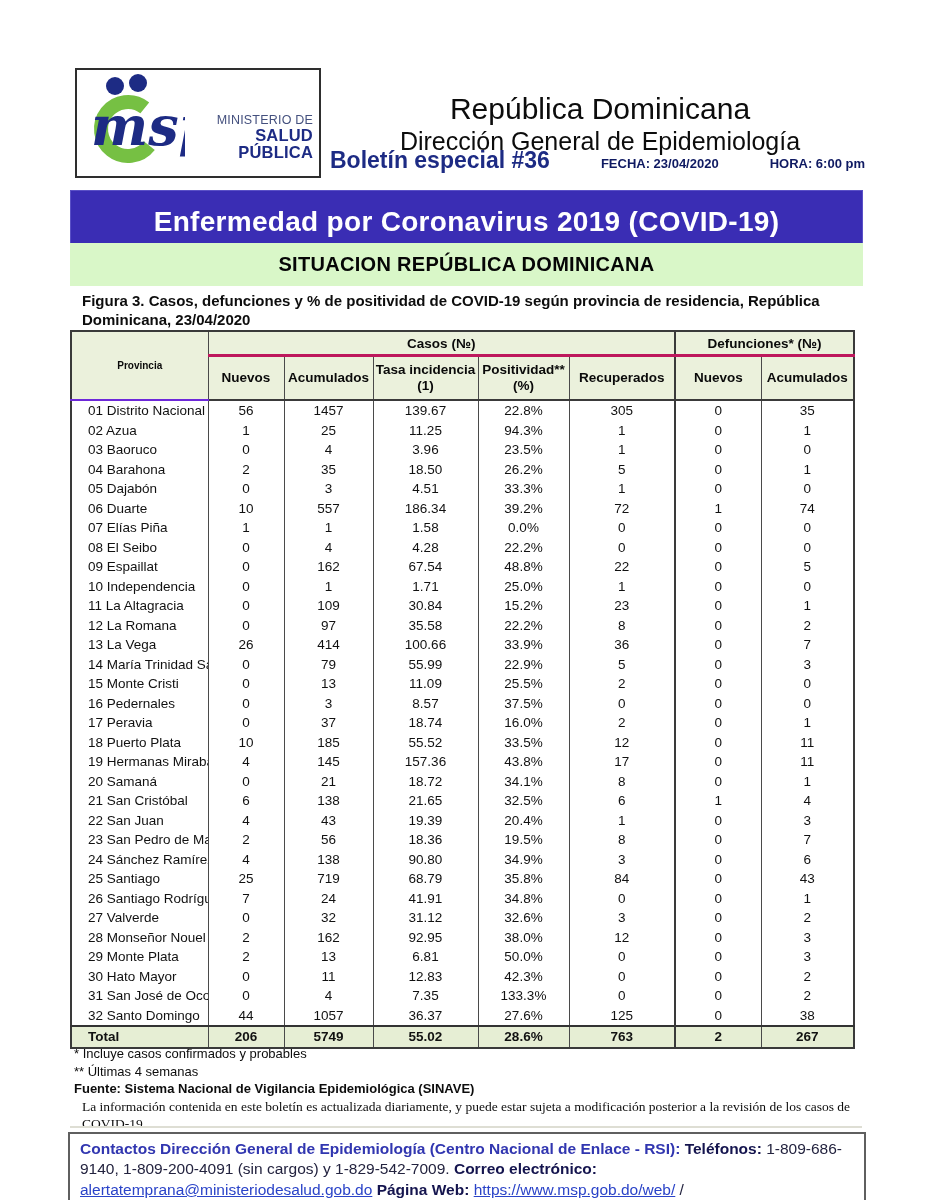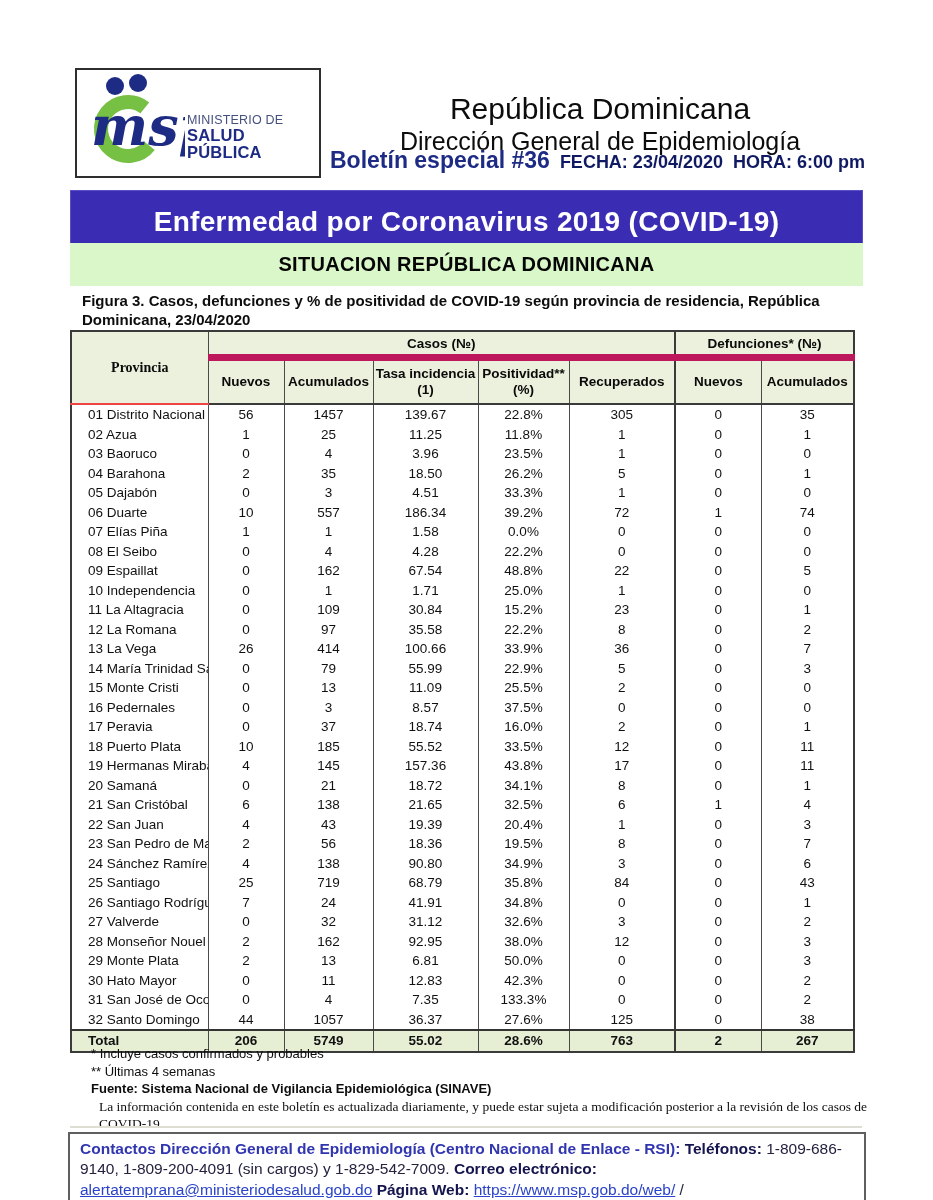--- a/index.html
+++ b/index.html
@@ -11,34 +11,34 @@
   .abs{position:absolute;}
 
   
   .logo-box{
     left:75px;top:68px;width:246px;height:110px;
     border:2px solid #2e2e2e;background:#fff;
     display:flex;align-items:center;gap:2px;padding:0 4px;
     box-sizing:border-box;
   }
   .logo-mark{flex:0 0 auto;}
-  .logo-text{flex:1;text-align:left;line-height:1.05;padding-right:2px;margin-top:29px;}
+  .logo-text{flex:1;text-align:right;line-height:1.05;padding-right:2px;margin-top:29px;}
   .logo-text .l1{font-size:12.5px;color:#44507e;letter-spacing:.2px;}
   .logo-text .l2{font-size:16.5px;font-weight:bold;color:var(--navy,#1d2b84);letter-spacing:.2px;}
 
   
   .titles{left:335px;top:64px;width:530px;text-align:center;margin-top:28px;}
   .title1{font-size:30px;line-height:34px;color:#0c0c0c;}
   .title2{font-size:25px;line-height:30px;color:#0c0c0c;}
   .bulletin-row{
     left:330px;top:147px;width:535px;display:flex;
     justify-content:space-between;align-items:baseline;
   }
   .bulletin{font-size:23px;font-weight:bold;color:var(--navy,#1d2b84);}
-  .fecha,.hora{font-size:18px;font-weight:bold;color:#0f1a62;}
+  .fecha,.hora{font-size:13px;font-weight:bold;color:#0f1a62;}
 
   
   .banner-purple{
     left:70px;top:190px;width:793px;height:63px;
     background:var(--purple,#3a2db4);color:#fff;
     display:flex;align-items:center;justify-content:center;
     font-size:28px;font-weight:bold;letter-spacing:.3px;
     border:1px solid #5a50c6;box-sizing:border-box;
   }
   .banner-green{
@@ -53,34 +53,34 @@
     left:82px;top:291px;width:778px;
     font-size:15px;font-weight:bold;line-height:1.28;color:#0d0d0d;
   }
 
   
   .tbl-wrap{left:70px;top:330px;width:783px;}
   table.tbl{border-collapse:collapse;table-layout:fixed;width:783px;
     border:2px solid #3a3a3a;font-size:13.5px;}
   .tbl th,.tbl td{padding:0;overflow:hidden;white-space:nowrap;}
   .tbl thead th{background:var(--headerbg,#ebf1dc);font-weight:bold;color:#0a0a0a;}
-  .tbl .grp{border-bottom:7px solid #be185d;border-left:1px solid #4a4a4a;height:22px;font-size:13.5px;margin-top:8px;}
+  .tbl .grp{border-bottom:3px solid #be185d;border-left:1px solid #4a4a4a;height:22px;font-size:13.5px;margin-top:8px;}
   .tbl .grp-def{border-left:2px solid #3a3a3a;}
-  .tbl .prov-h{border-bottom:2px solid #ef4444;font-size:14px;font-family:Liberation Serif, serif;}
+  .tbl .prov-h{border-bottom:2px solid #6d28d9;font-size:10px;}
   .tbl thead tr.sub th{border-bottom:2px solid #3a3a3a;height:42px;vertical-align:middle;line-height:1.15;}
   .tbl thead tr.sub th.bl{border-left:1px solid #4a4a4a;}
   .tbl thead tr.sub th.bl2{border-left:2px solid #3a3a3a;}
   .tbl tbody td{height:19.5px;line-height:19.5px;}
   .tbl td.prov{text-align:left;padding-left:16px;}
   .tbl td.num{text-align:center;border-left:1px solid #4a4a4a;}
   .tbl td.c5{border-left:2px solid #3a3a3a;}
   .tbl tr.total td{border-top:2px solid #333;background:var(--totalbg,#e6eed4);font-weight:bold;}
 
   
-  .footnotes{left:91px;top:1045px;width:810px;font-size:13px;line-height:17.5px;color:#0d0d0d;}
+  .footnotes{left:74px;top:1045px;width:810px;font-size:13px;line-height:17.5px;color:#0d0d0d;}
   .footnotes .fuente{font-weight:bold;}
   .footnotes .disclaimer{font-family:"Liberation Serif",serif;font-size:13.5px;padding-left:8px;}
 
   .hr-line{left:70px;top:1126px;width:792px;border-top:2px solid #deded4;height:0;}
 
   
   .contact-box{
     left:68px;top:1132px;width:774px;
     border:2px solid #5f5f5f;background:#fff;
     padding:5px 10px 7px 10px;
@@ -178,21 +178,21 @@
           <td class="num c3">22.8%</td>
           <td class="num c4">305</td>
           <td class="num c5">0</td>
           <td class="num c6">35</td>
         </tr>
         <tr>
           <td class="prov">02 Azua</td>
           <td class="num c0">1</td>
           <td class="num c1">25</td>
           <td class="num c2">11.25</td>
-          <td class="num c3">11.8%</td>
+          <td class="num c3">94.3%</td>
           <td class="num c4">1</td>
           <td class="num c5">0</td>
           <td class="num c6">1</td>
         </tr>
         <tr>
           <td class="prov">03 Baoruco</td>
           <td class="num c0">0</td>
           <td class="num c1">4</td>
           <td class="num c2">3.96</td>
           <td class="num c3">23.5%</td>

